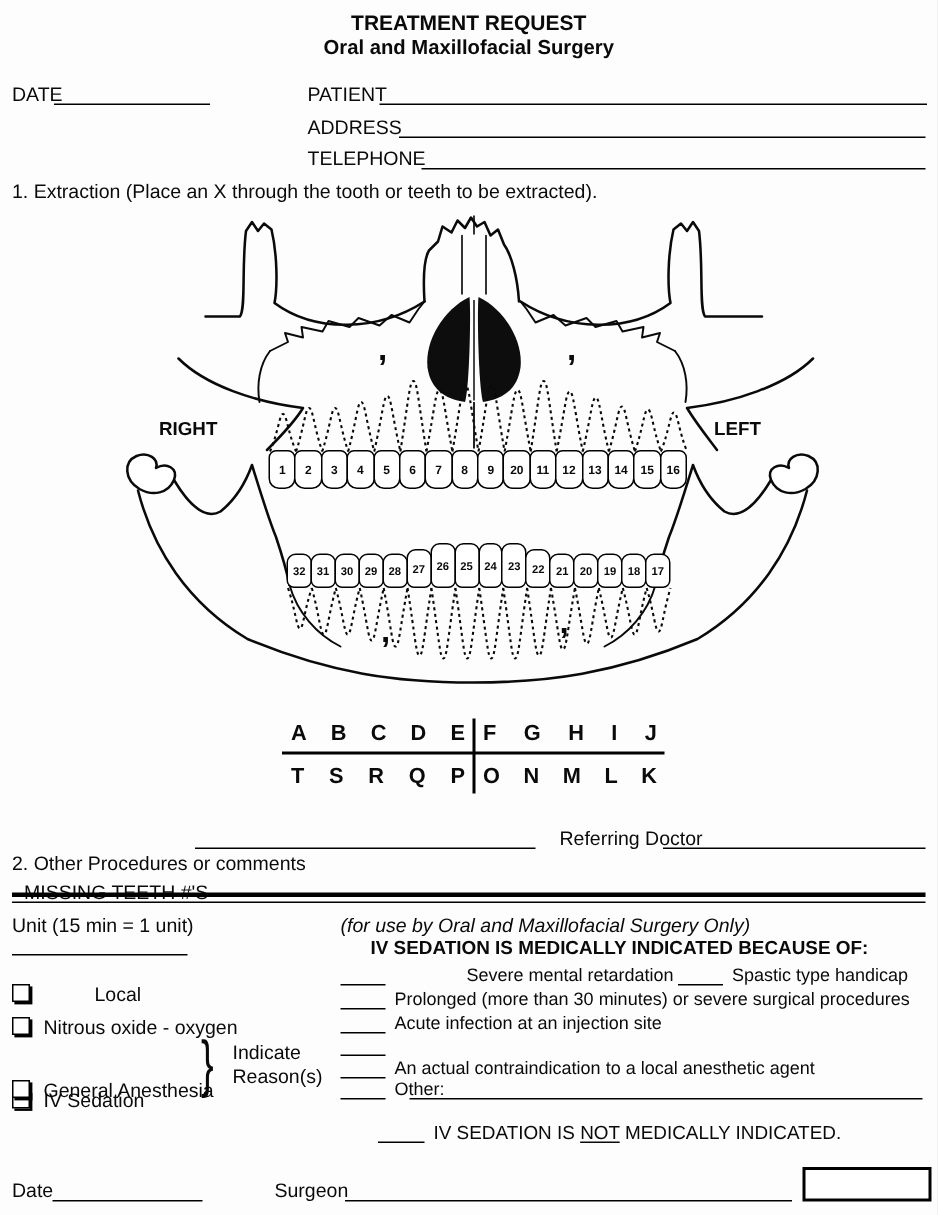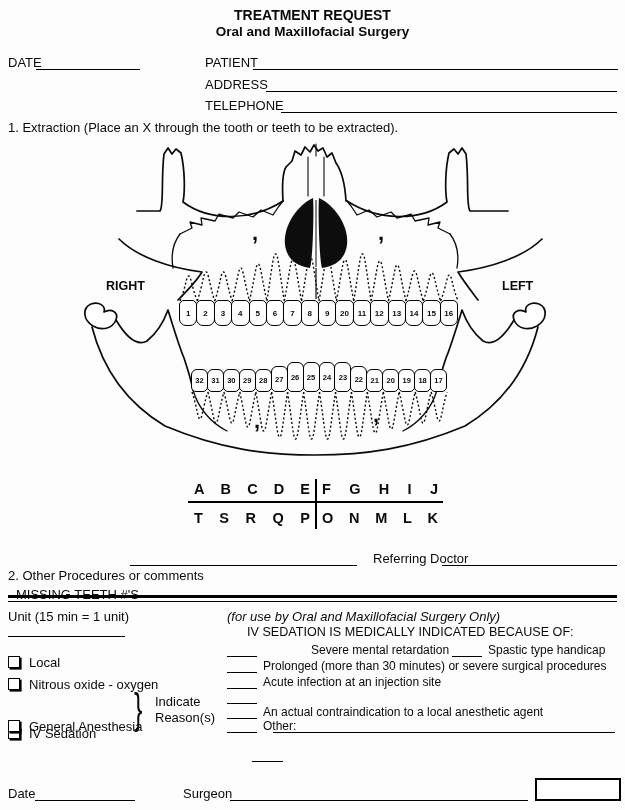--- a/index.html
+++ b/index.html
@@ -1,19 +1,19 @@
 <!DOCTYPE html>
 <html><head>
 <meta charset="utf-8">
 <style>
   html,body{margin:0;padding:0;background:#e8e8e8;}
   .page{position:relative;width:625px;height:810px;background:#fdfdfd;color:#0a0a0a;
         font-family:"Liberation Sans","DejaVu Sans",sans-serif;overflow:hidden;}
   .abs{position:absolute;}
-  .b{font-weight:normal;padding-left:20px;}
+  .b{font-weight:bold;padding-left:20px;}
   .i{font-style:italic;}
   .t13{font-size:13px;line-height:14px;}
   .blank{border-bottom:1.4px solid #000;height:12px;display:block;}
   .hdr{width:100%;text-align:center;padding-top:7px;}
   .hdr .l1{font-size:14px;font-weight:bold;line-height:17px;}
   .hdr .l2{font-size:13.5px;font-weight:bold;line-height:16px;text-align:center;}
   
   .diagram{left:80px;top:140px;width:470px;height:330px;}
   .diagram svg{position:absolute;left:0;top:0;}
   .side-label{font-size:12.5px;font-weight:bold;}
@@ -106,21 +106,21 @@
         <path stroke-width="1.3" d="M113,250 C118,268 131,283 147,291"></path>
         <path stroke-width="1.3" d="M357,250 C352,268 339,283 323,291"></path>
       </g>
       <g fill="none" stroke="#0a0a0a" stroke-width="1.4" stroke-dasharray="2,2.3">
         <path id="upper-roots" d="M100.0,161 C105.6,148 106.3,136 108.7,136 C111.1,136 111.8,148 117.4,161 M117.4,161 C122.9,144 123.6,132 126.1,132 C128.5,132 129.2,144 134.8,161 M134.8,161 C140.3,144 141.0,132 143.4,132 C145.9,132 146.6,144 152.1,161 M152.1,161 C157.7,140 158.4,128 160.8,128 C163.2,128 163.9,140 169.5,161 M169.5,161 C175.1,136 175.8,124 178.2,124 C180.6,124 181.3,136 186.9,161 M186.9,161 C192.4,126 193.1,114 195.6,114 C198.0,114 198.7,126 204.3,161 M204.3,161 C209.8,132 210.5,120 212.9,120 C215.4,120 216.1,132 221.6,161 M221.6,161 C227.2,129 227.9,117 230.3,117 C232.7,117 233.4,129 239.0,161 M239.0,161 C244.6,129 245.3,117 247.7,117 C250.1,117 250.8,129 256.4,161 M256.4,161 C261.9,132 262.6,120 265.1,120 C267.5,120 268.2,132 273.8,161 M273.8,161 C279.3,126 280.0,114 282.4,114 C284.9,114 285.6,126 291.1,161 M291.1,161 C296.7,133 297.4,121 299.8,121 C302.2,121 302.9,133 308.5,161 M308.5,161 C314.1,137 314.8,125 317.2,125 C319.6,125 320.3,137 325.9,161 M325.9,161 C331.4,143 332.1,131 334.6,131 C337.0,131 337.7,143 343.3,161 M343.3,161 C348.8,145 349.5,133 351.9,133 C354.4,133 355.1,145 360.6,161 M360.6,161 C366.2,147 366.9,135 369.3,135 C371.7,135 372.4,147 378.0,161 "></path>
         <path id="lower-roots" d="M112.0,252 C117.1,267 117.7,279 120.0,279 C122.2,279 122.8,267 127.9,252 M127.9,252 C133.0,271 133.7,283 135.9,283 C138.1,283 138.8,271 143.9,252 M143.9,252 C149.0,271 149.6,283 151.8,283 C154.1,283 154.7,271 159.8,252 M159.8,252 C164.9,275 165.6,287 167.8,287 C170.0,287 170.7,275 175.8,252 M175.8,252 C180.9,279 181.5,291 183.7,291 C186.0,291 186.6,279 191.7,252 M191.7,252 C196.8,285 197.4,297 199.7,297 C201.9,297 202.5,285 207.6,252 M207.6,252 C212.7,287 213.4,299 215.6,299 C217.8,299 218.5,287 223.6,252 M223.6,252 C228.7,287 229.3,299 231.5,299 C233.8,299 234.4,287 239.5,252 M239.5,252 C244.6,287 245.3,299 247.5,299 C249.7,299 250.4,287 255.5,252 M255.5,252 C260.6,287 261.2,299 263.4,299 C265.7,299 266.3,287 271.4,252 M271.4,252 C276.5,285 277.1,297 279.4,297 C281.6,297 282.2,285 287.3,252 M287.3,252 C292.4,281 293.1,293 295.3,293 C297.5,293 298.2,281 303.3,252 M303.3,252 C308.4,277 309.0,289 311.3,289 C313.5,289 314.1,277 319.2,252 M319.2,252 C324.3,273 325.0,285 327.2,285 C329.4,285 330.1,273 335.2,252 M335.2,252 C340.3,271 340.9,283 343.1,283 C345.4,283 346.0,271 351.1,252 M351.1,252 C356.2,269 356.8,281 359.1,281 C361.3,281 361.9,269 367.0,252 "></path>
       </g>
     </svg>
 
     <div class="abs side-label" style="left:26px;top:139px;">RIGHT</div>
-    <div class="abs side-label" style="left:422px;top:139px;">LEFT</div>
+    <div class="abs side-label" style="left:396px;top:139px;">LEFT</div>
 
     <div class="teeth-row upper-row">
         <div class="tooth">1</div>
         <div class="tooth">2</div>
         <div class="tooth">3</div>
         <div class="tooth">4</div>
         <div class="tooth">5</div>
         <div class="tooth">6</div>
         <div class="tooth">7</div>
         <div class="tooth">8</div>
@@ -189,21 +189,21 @@
   <div class="abs t13" style="left:373px;top:552px;">Referring Doctor</div>
   <span class="blank abs" style="left:442px;top:553px;width:175px;"></span>
 
   <div class="abs t13" style="left:8px;top:569px;">2.  Other Procedures or comments</div>
 
   <div class="abs dblrule"></div>
 
   <div class="abs t13" style="left:8px;top:610px;">Unit (15 min = 1 unit)</div>
   <span class="blank abs" style="left:8px;top:624px;width:117px;"></span>
 
-  <div class="abs cbrow" style="top:654px;">
+  <div class="abs cbrow" style="top:654px;gap:34px;">
     <span class="cb"></span>
     <span class="cbl">Local</span>
   </div>
   <div class="abs cbrow" style="top:676px;">
     <span class="cb"></span>
     <span class="cbl">Nitrous oxide - oxygen</span>
   </div>
   <div class="abs cbrow" style="top:697px;margin-top:28px;">
     <span class="cb"></span>
     <span class="cbl">IV Sedation</span>
@@ -244,20 +244,21 @@
     <span class="st">An actual contraindication to a local anesthetic agent</span>
   </div>
   <div class="abs sedrow" style="top:719px;">
     <span class="sb"></span>
     <span class="st">Other:</span>
   </div>
   <span class="blank abs" style="left:273px;top:720px;width:342px;"></span>
 
   <div class="abs sedrow" style="left:252px;top:748px;">
     <span class="sb" style="width:31px;"></span>
+    <span class="st" style="font-size:12.6px;"><span>IV SEDATION IS </span><u>NOT</u><span> MEDICALLY INDICATED.</span></span>
   </div>
 
   <div class="abs t13" style="left:8px;top:787px;">Date</div>
   <span class="blank abs" style="left:35px;top:788px;width:100px;"></span>
   <div class="abs t13" style="left:183px;top:787px;">Surgeon</div>
   <span class="blank abs" style="left:230px;top:788px;width:298px;"></span>
   <div class="abs box" style="left:535px;top:778px;width:82px;height:19px;"></div>
 
 </div>
 

